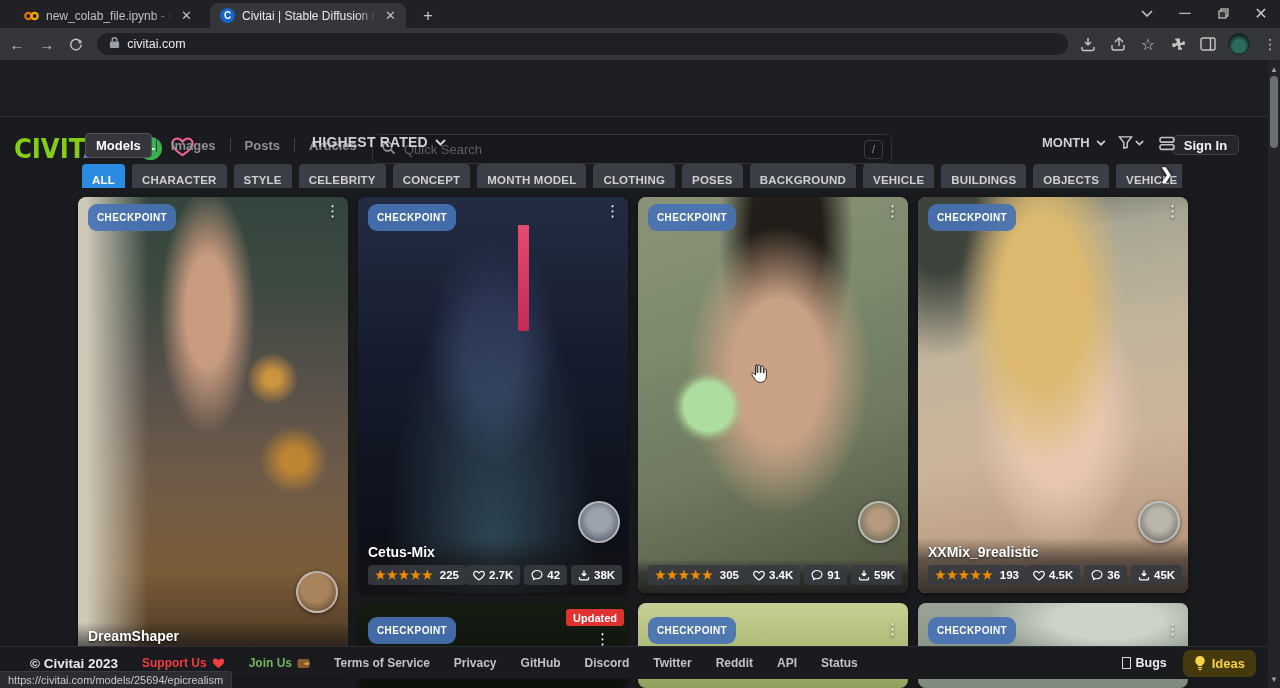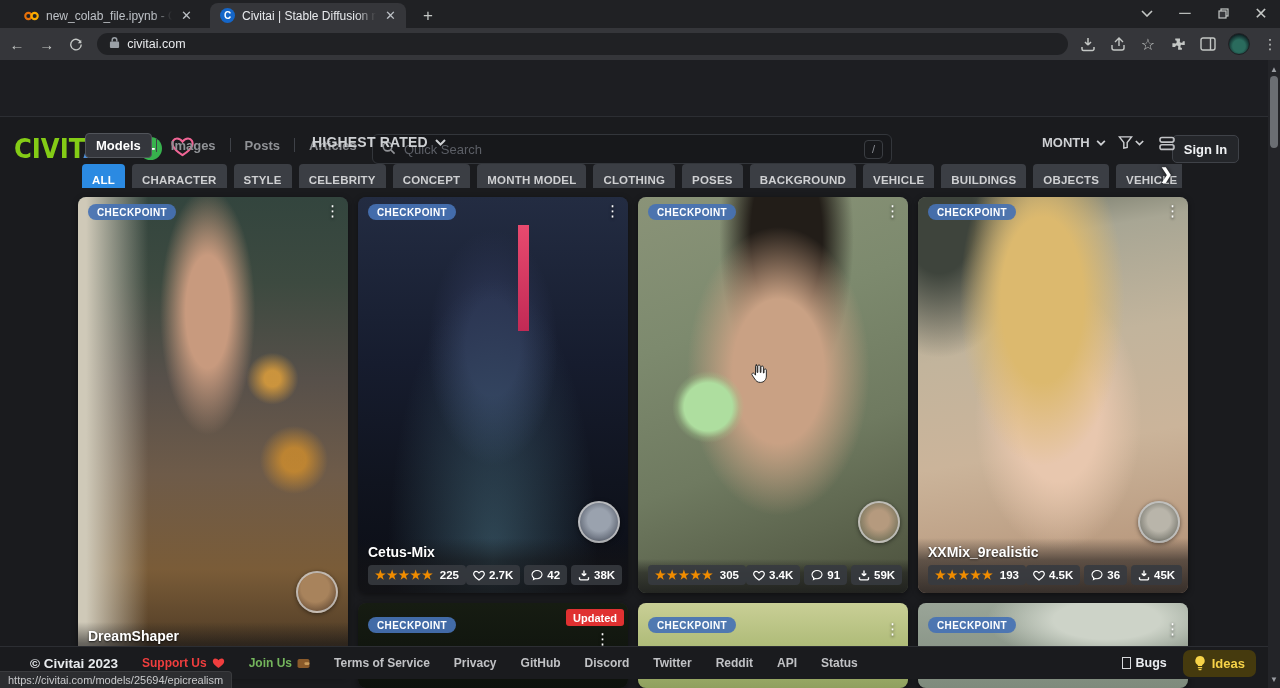--- a/index.html
+++ b/index.html
@@ -43,21 +43,21 @@
   #plus-btn { position:absolute; left:139px; top:77px; width:23px; height:23px; border-radius:50%;
     background:#37b24d; color:#fff; display:flex; align-items:center; justify-content:center;
     font-size:17px; font-weight:bold; line-height:1; }
   #fav-heart { position:absolute; left:171px; top:76px; }
   #search-box { position:absolute; left:372px; top:74px; width:520px; height:30px; background:#17181b;
     border:1px solid #33363b; border-radius:6px; display:flex; align-items:center; padding:0 8px; gap:8px; }
   #search-box input { background:transparent; border:none; outline:none; color:#c1c2c5; font-size:13px; flex:1; }
   #search-box input::placeholder { color:#5c5f66; }
   #search-shortcut { width:19px; height:19px; border:1px solid #3a3d42; border-radius:4px; color:#8b8e94;
     font-size:11px; display:flex; align-items:center; justify-content:center; }
-  #signin-btn { position:absolute; left:1172px; top:75px; width:67px; height:28px; background:#24262a;
+  #signin-btn { position:absolute; left:1172px; top:75px; width:67px; height:20px; background:#24262a;
     border:1px solid #3f4248; border-radius:5px; color:#f1f3f5; font-size:13px; font-weight:600;
     display:flex; align-items:center; justify-content:center; }
 
   
   #nav-row { position:absolute; left:85px; top:131px; height:28px; display:flex; align-items:center; }
   .nav-tab { font-size:13px; font-weight:600; color:#909296; padding:4px 10px;text-align:center; }
   .nav-tab.active { background:#34363c; border:1px solid #51545a; border-radius:4px; color:#fff; }
   .nav-sep { width:1px; height:14px; background:#3f4248; margin:0 4px; }
   #sort-dd { position:absolute; left:312px; top:134px; display:flex; align-items:center; gap:7px;
     color:#ced0d3; font-size:14px; font-weight:800; letter-spacing:.2px; }
@@ -73,21 +73,21 @@
     font-weight:700; display:flex; align-items:center; padding:16px 10px; letter-spacing:.2px; }
   .chip.active { background:#2b8ae2; color:#fff; }
   #chip-scroll-arrow { position:absolute; left:1160px; top:165px; color:#fff;
     text-shadow:0 0 4px rgba(0,0,0,.8); font-size:15px; font-weight:bold; }
 
   
   #grid { position:absolute; left:78px; top:197px; width:1110px; height:491px; }
   .card { position:absolute; width:270px; border-radius:8px; overflow:hidden; background:#25262b;
     box-shadow:0 2px 6px rgba(0,0,0,.45); }
   .card .img { position:absolute; inset:0; }
-  .type-badge { position:absolute; left:10px; top:7px; height:16px; background:rgba(70,114,180,.92);
+  .type-badge { position:absolute; left:10px; top:7px; height:27px; background:rgba(70,114,180,.92);
     color:#fff; font-size:10px; font-weight:700; letter-spacing:.4px; border-radius:9px;
     display:flex; align-items:center; padding:0 9px; }
   .kebab { position:absolute; right:8px; top:6px; color:#fff; font-size:15px; line-height:1;
     text-shadow:0 1px 3px rgba(0,0,0,.9); letter-spacing:0; }
   .updated-badge { position:absolute; right:4px; top:6px; height:17px; background:#e03131; color:#fff;
     font-size:11px; font-weight:600; border-radius:3px; display:flex; align-items:center; padding:0 7px; }
   .card-bottom { position:absolute; left:0; right:0; bottom:0; padding:6px 10px 8px;
     background:linear-gradient(180deg, rgba(20,20,22,0) 0%, rgba(20,20,22,.55) 40%, rgba(20,20,22,.78) 100%); }
   .card-title { color:#fff; font-size:14px; font-weight:700; text-shadow:0 1px 2px rgba(0,0,0,.8); margin-bottom:5px; }
   .stats { display:flex; align-items:center; justify-content:space-between; }

